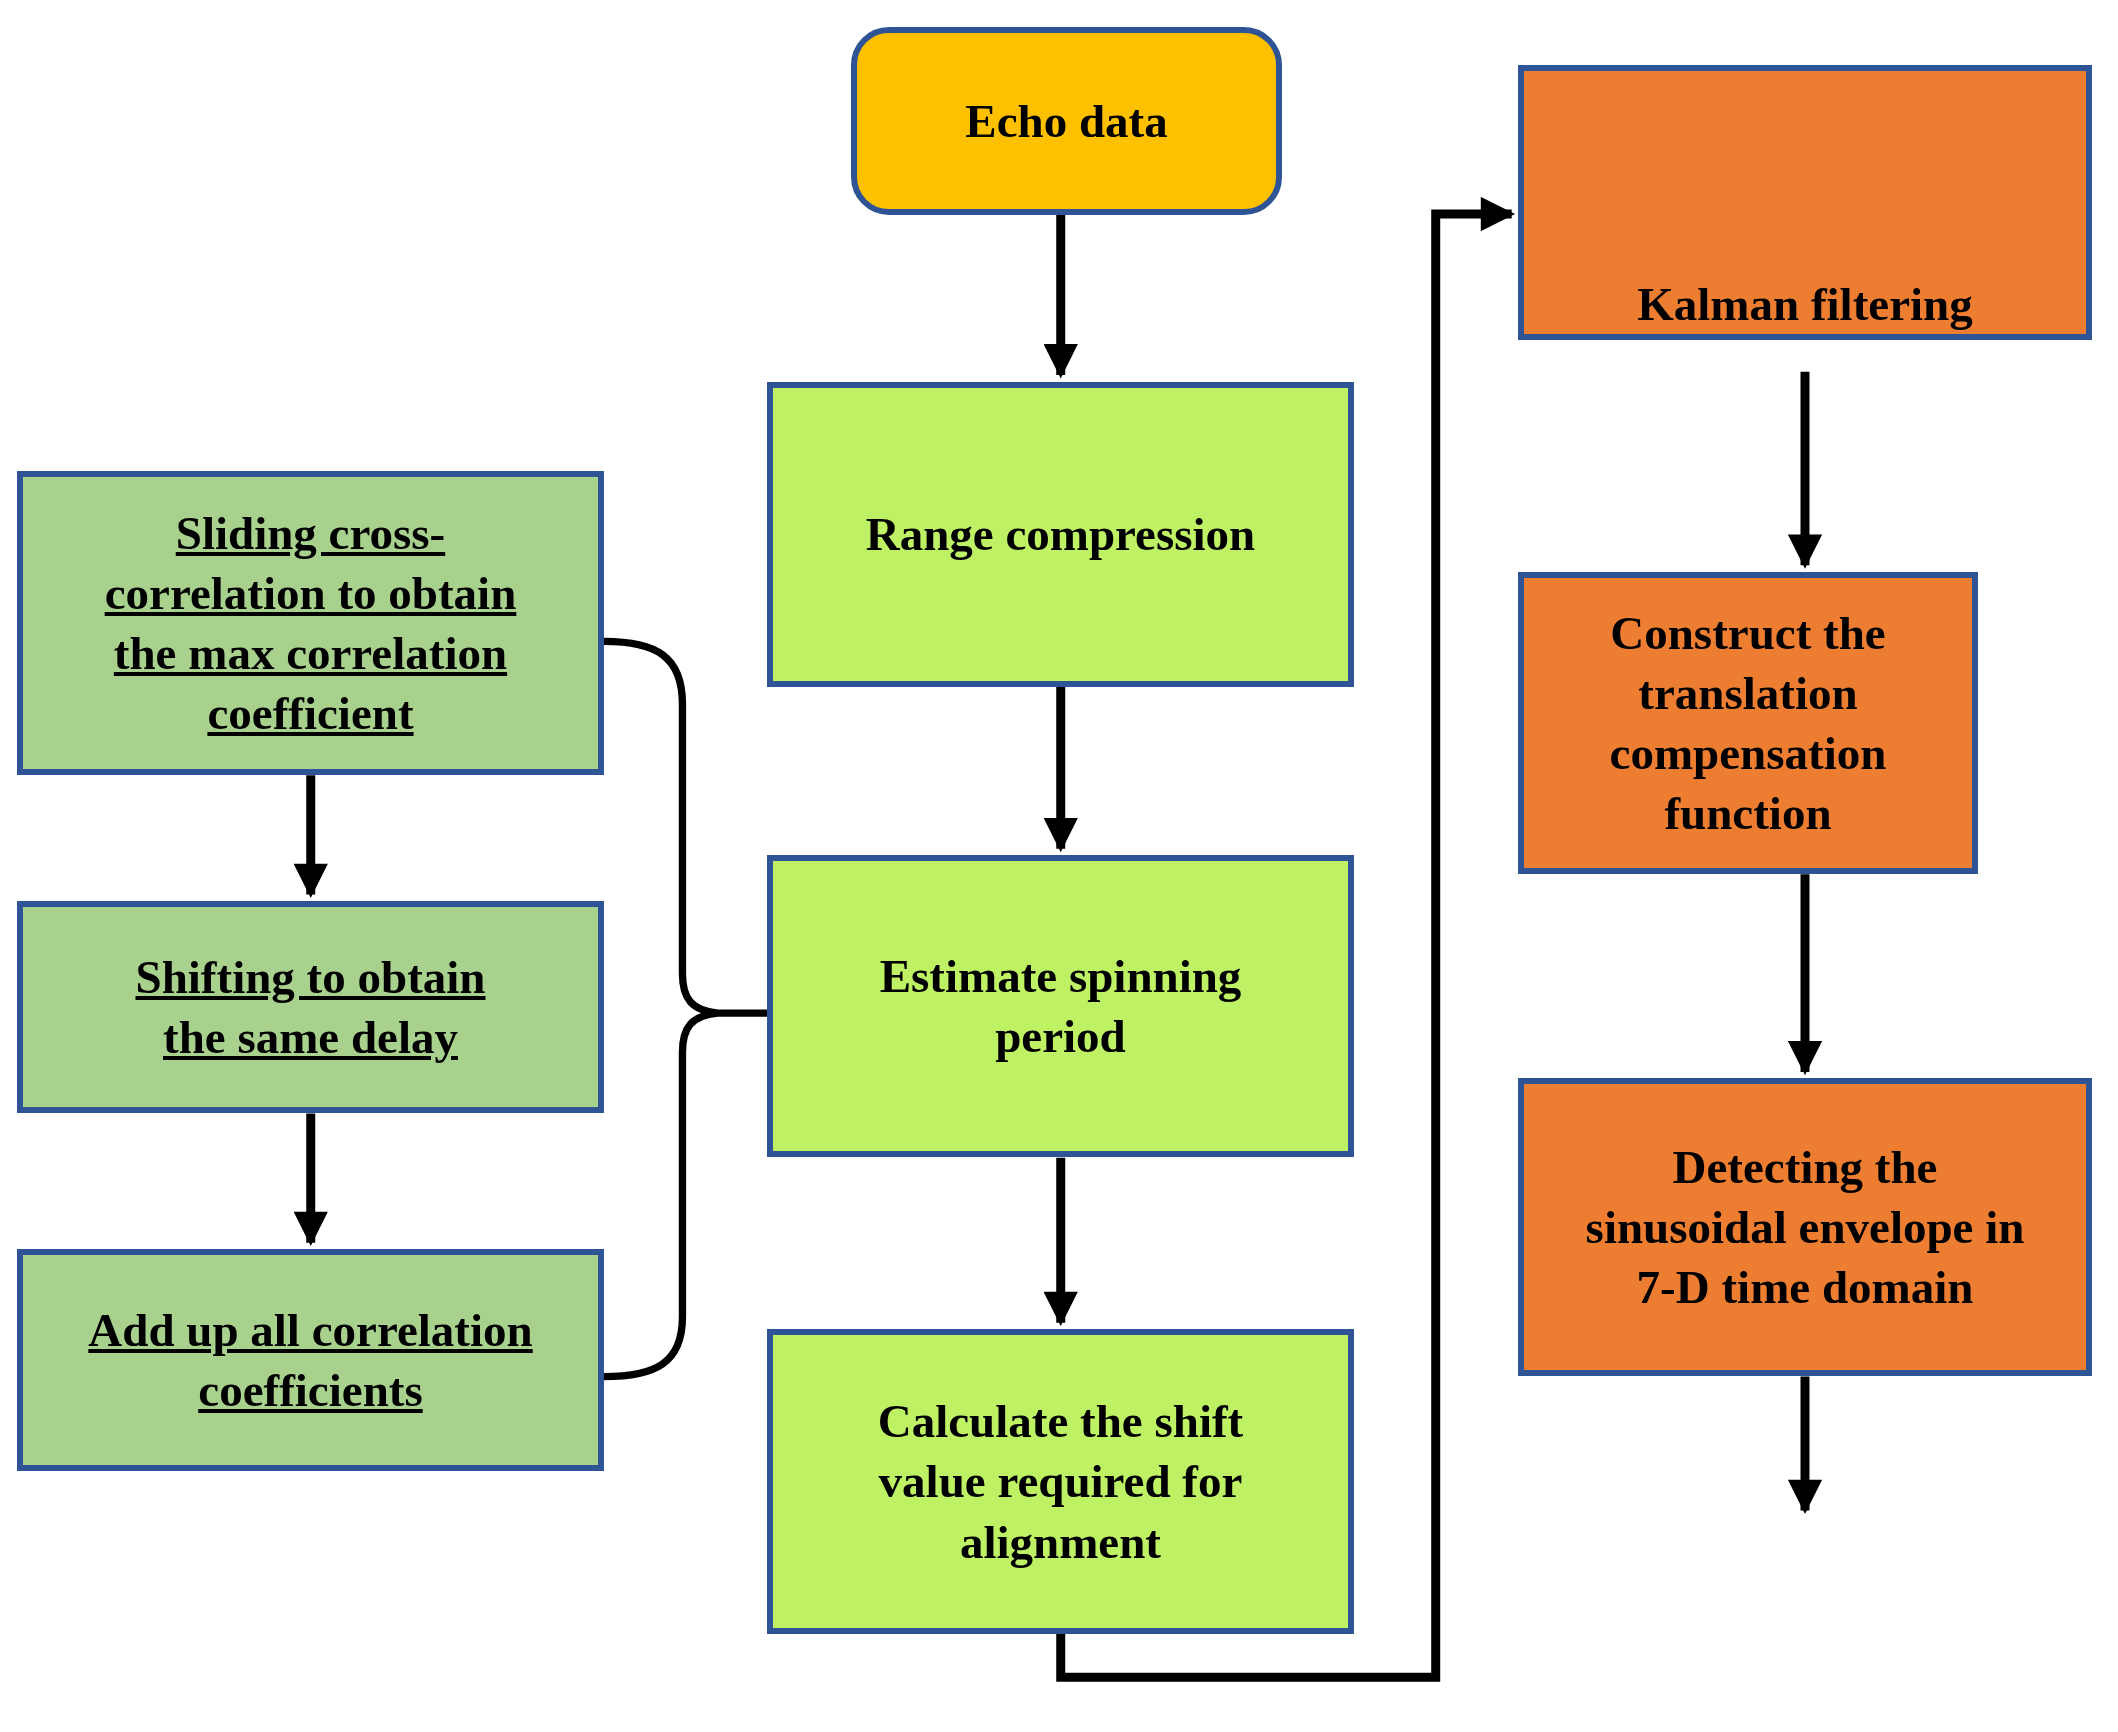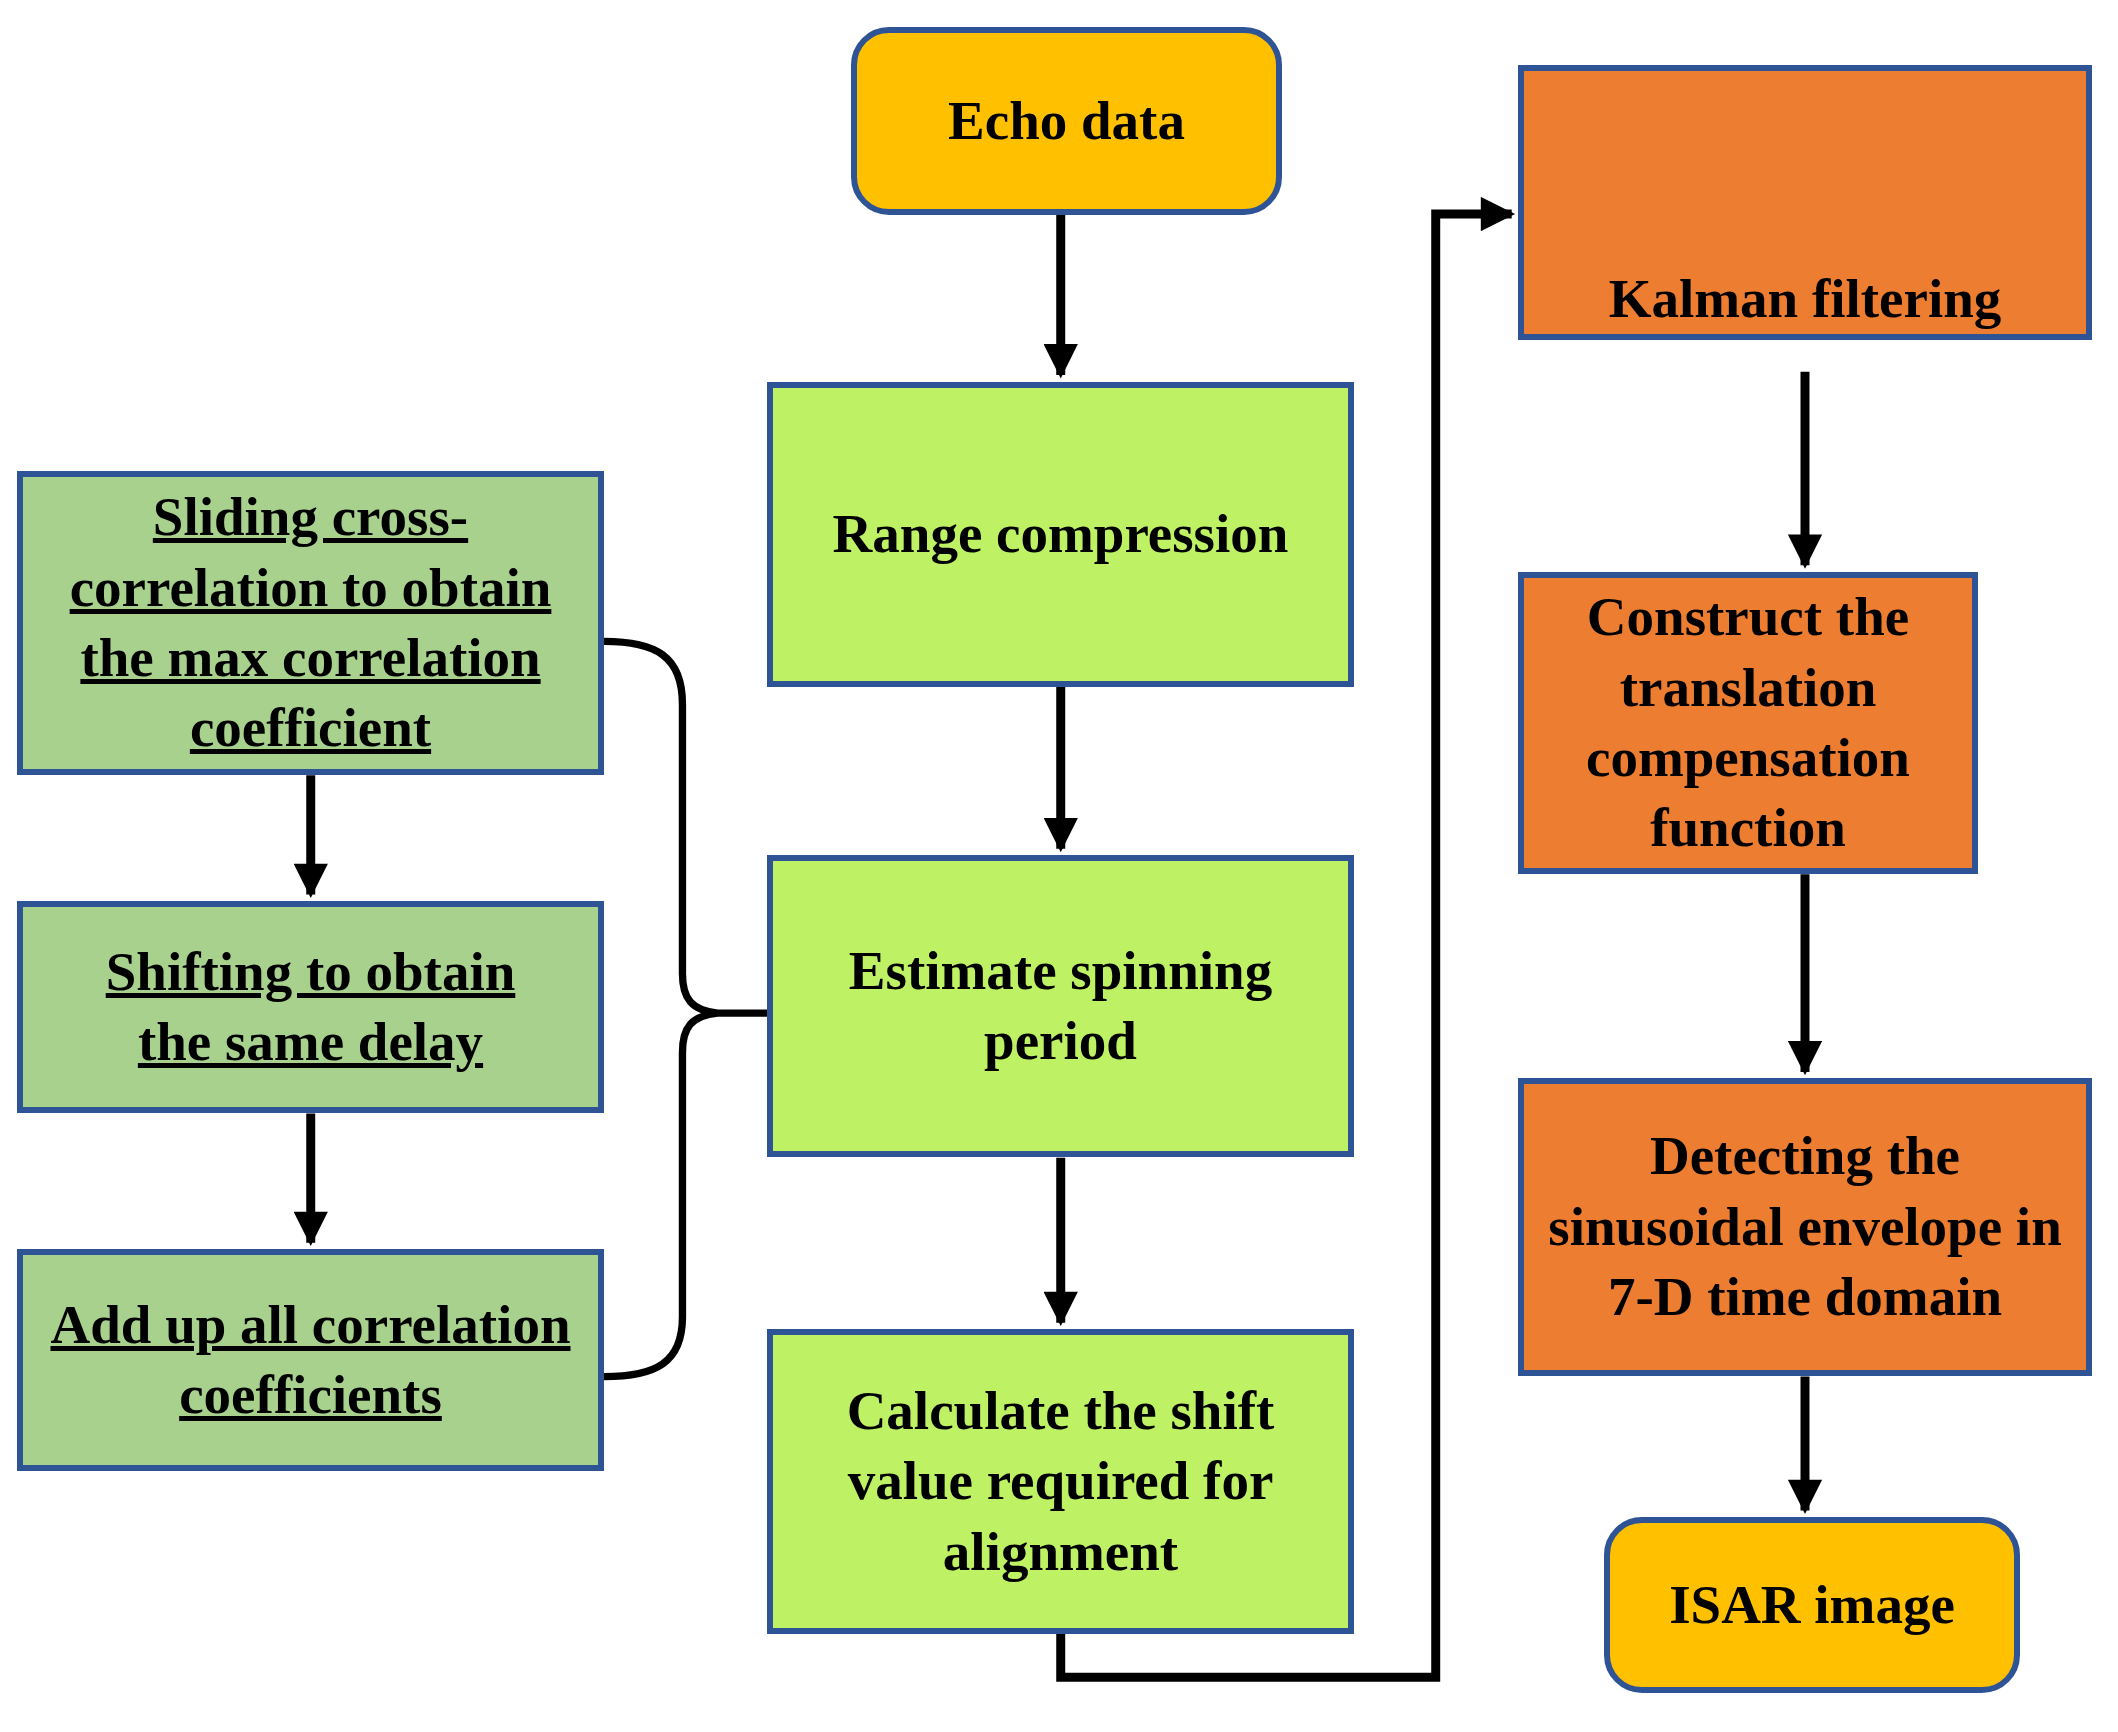--- a/index.html
+++ b/index.html
@@ -18,21 +18,21 @@
   }
   .node {
     position: absolute;
     display: flex;
     align-items: center;
     justify-content: center;
     box-sizing: border-box;
     border: 6.5px solid #2E5496;
     color: #000000;
     font-weight: bold;
-    font-size: 55px;
+    font-size: 47px;
     line-height: 1.28;
     text-align: center;
   }
   .node .lbl {
     white-space: pre-line;
     padding: 0 14.7px;
   }
   .terminal { background: #FFC000; border-radius: 38px; }
   .process  { background: #bef264; }
   .green    { background: #A9D18E; text-decoration: underline; }
@@ -134,18 +134,15 @@
 compensation
 function</span>
   </div>
 
   <div class="node orange" id="n-detecting">
     <span class="lbl">Detecting the
 sinusoidal envelope in
 7-D time domain</span>
   </div>
 
-  <div class="node terminal" id="n-isar">
-    <span class="lbl">ISAR image</span>
-  </div>
 
 </div>
 
 
 </body></html>

